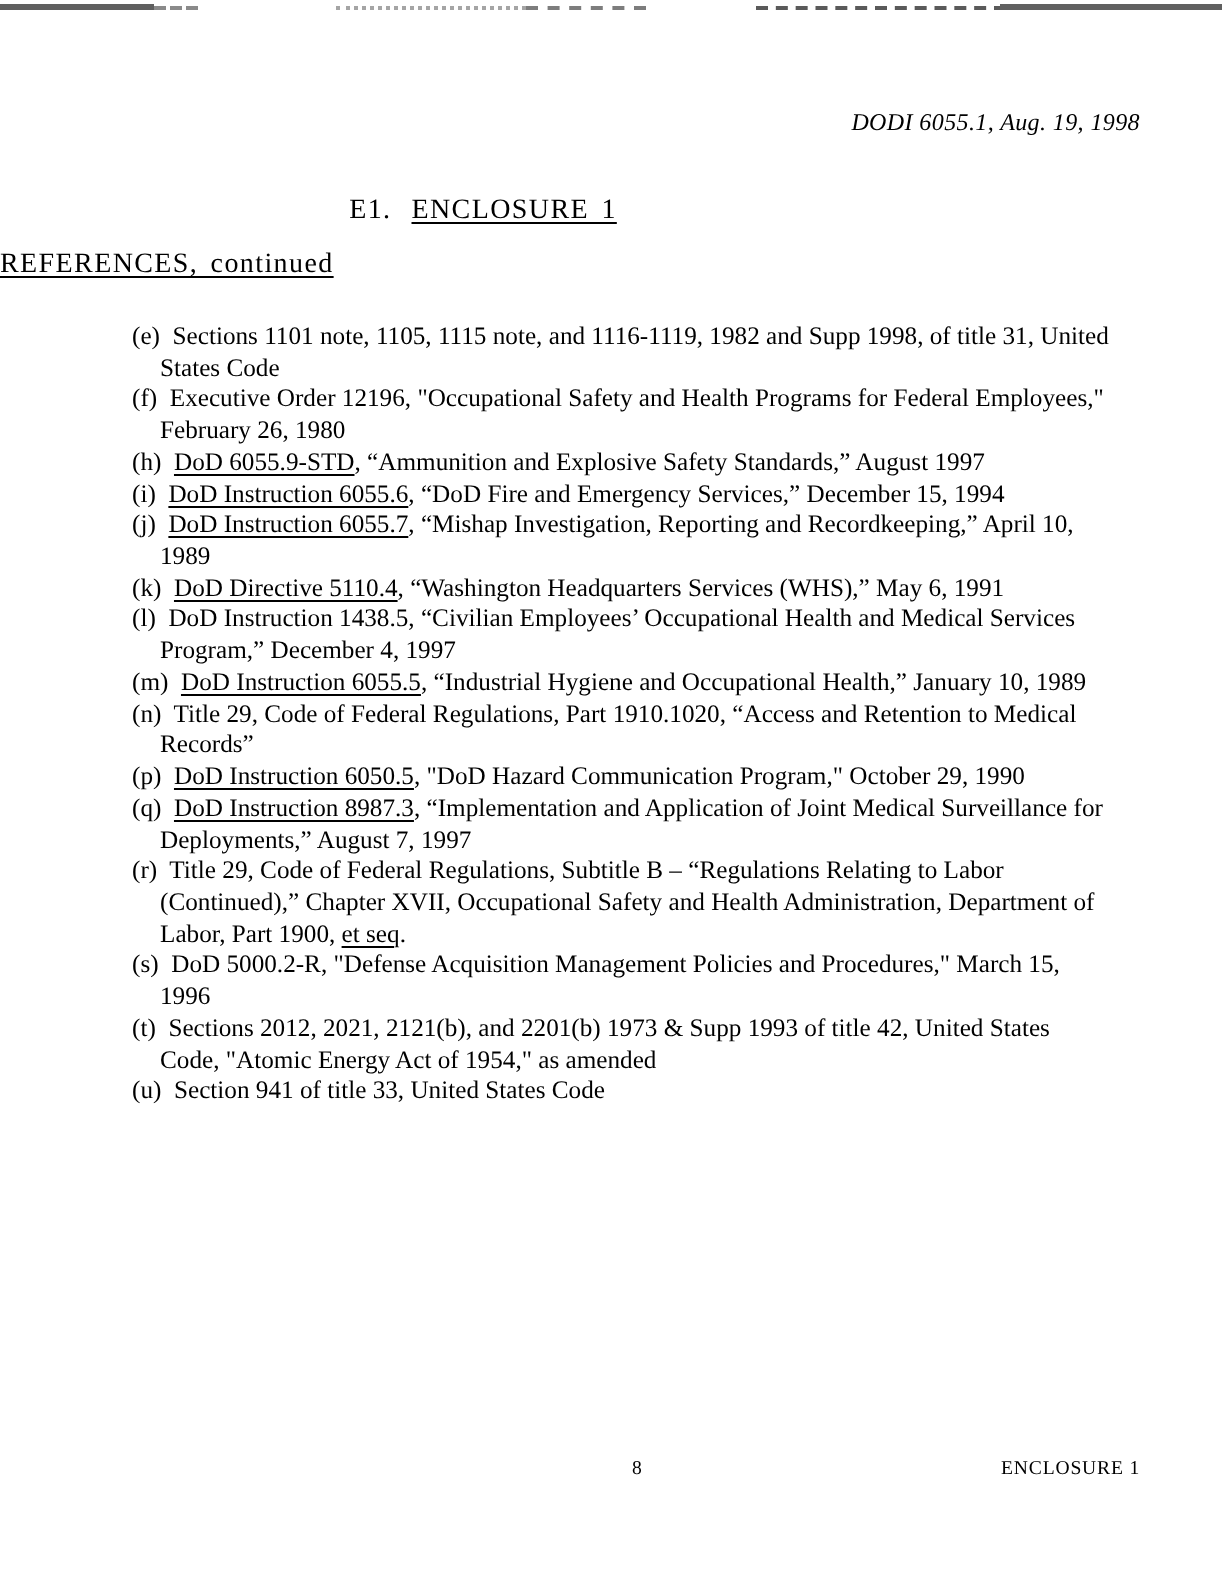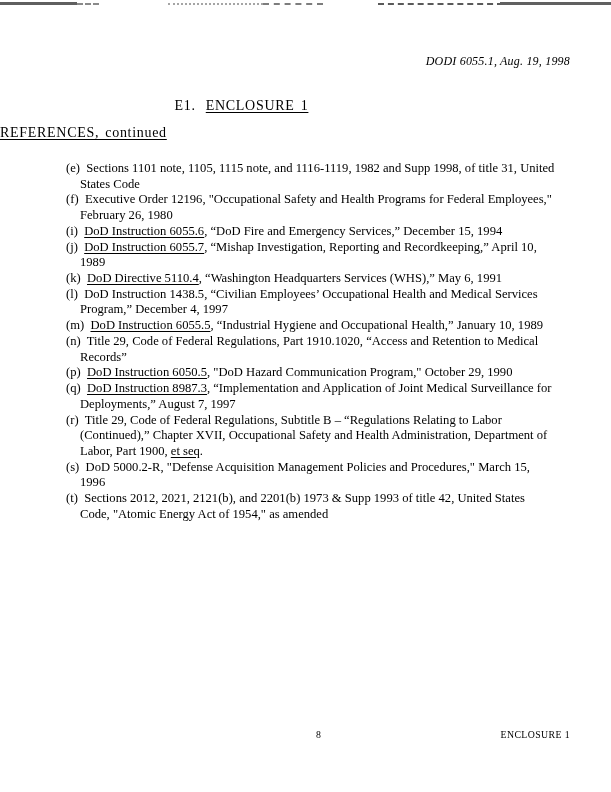--- a/index.html
+++ b/index.html
@@ -105,27 +105,29 @@
   <span>E1.</span><span class="title u">ENCLOSURE 1</span>
 </div>
 
 <div class="h-references">
   <span class="u">REFERENCES, continued</span>
 </div>
 
 <div class="ref-list">
     <div class="ref-item"><span>(e)</span>&nbsp; <span>Sections 1101 note, 1105, 1115 note, and 1116-1119, 1982 and Supp 1998, of title 31, United States Code</span></div>
     <div class="ref-item"><span>(f)</span>&nbsp; <span>Executive Order 12196, "Occupational Safety and Health Programs for Federal Employees," February 26, 1980</span></div>
+    <div class="ref-item"><span>(h)</span>&nbsp; <span class="u">DoD 6055.9-STD</span><span>, “Ammunition and Explosive Safety Standards,” August 1997</span></div>
     <div class="ref-item"><span>(i)</span>&nbsp; <span class="u">DoD Instruction 6055.6</span><span>, “DoD Fire and Emergency Services,” December 15, 1994</span></div>
     <div class="ref-item"><span>(j)</span>&nbsp; <span class="u">DoD Instruction 6055.7</span><span>, “Mishap Investigation, Reporting and Recordkeeping,” April 10, 1989</span></div>
     <div class="ref-item"><span>(k)</span>&nbsp; <span class="u">DoD Directive 5110.4</span><span>, “Washington Headquarters Services (WHS),” May 6, 1991</span></div>
     <div class="ref-item"><span>(l)</span>&nbsp; <span>DoD Instruction 1438.5, “Civilian Employees’ Occupational Health and Medical Services Program,” December 4, 1997</span></div>
     <div class="ref-item"><span>(m)</span>&nbsp; <span class="u">DoD Instruction 6055.5</span><span>, “Industrial Hygiene and Occupational Health,” January 10, 1989</span></div>
     <div class="ref-item"><span>(n)</span>&nbsp; <span>Title 29, Code of Federal Regulations, Part 1910.1020, “Access and Retention to Medical Records”</span></div>
     <div class="ref-item"><span>(p)</span>&nbsp; <span class="u">DoD Instruction 6050.5</span><span>, "DoD Hazard Communication Program," October 29, 1990</span></div>
     <div class="ref-item"><span>(q)</span>&nbsp; <span class="u">DoD Instruction 8987.3</span><span>, “Implementation and Application of Joint Medical Surveillance for Deployments,” August 7, 1997</span></div>
     <div class="ref-item"><span>(r)</span>&nbsp; <span>Title 29, Code of Federal Regulations, Subtitle B – “Regulations Relating to Labor (Continued),” Chapter XVII, Occupational Safety and Health Administration, Department of Labor, Part 1900, </span><span class="u">et seq</span><span>.</span></div>
     <div class="ref-item"><span>(s)</span>&nbsp; <span>DoD 5000.2-R, "Defense Acquisition Management Policies and Procedures," March 15, 1996</span></div>
     <div class="ref-item"><span>(t)</span>&nbsp; <span>Sections 2012, 2021, 2121(b), and 2201(b) 1973 &amp; Supp 1993 of title 42, United States Code, "Atomic Energy Act of 1954," as amended</span></div>
+    <div class="ref-item"><span>(u)</span>&nbsp; <span>Section 941 of title 33, United States Code</span></div>
   </div>
 
 <div class="footer-page">8</div>
 <div class="footer-enclosure">ENCLOSURE 1</div>
 
 </body></html>

